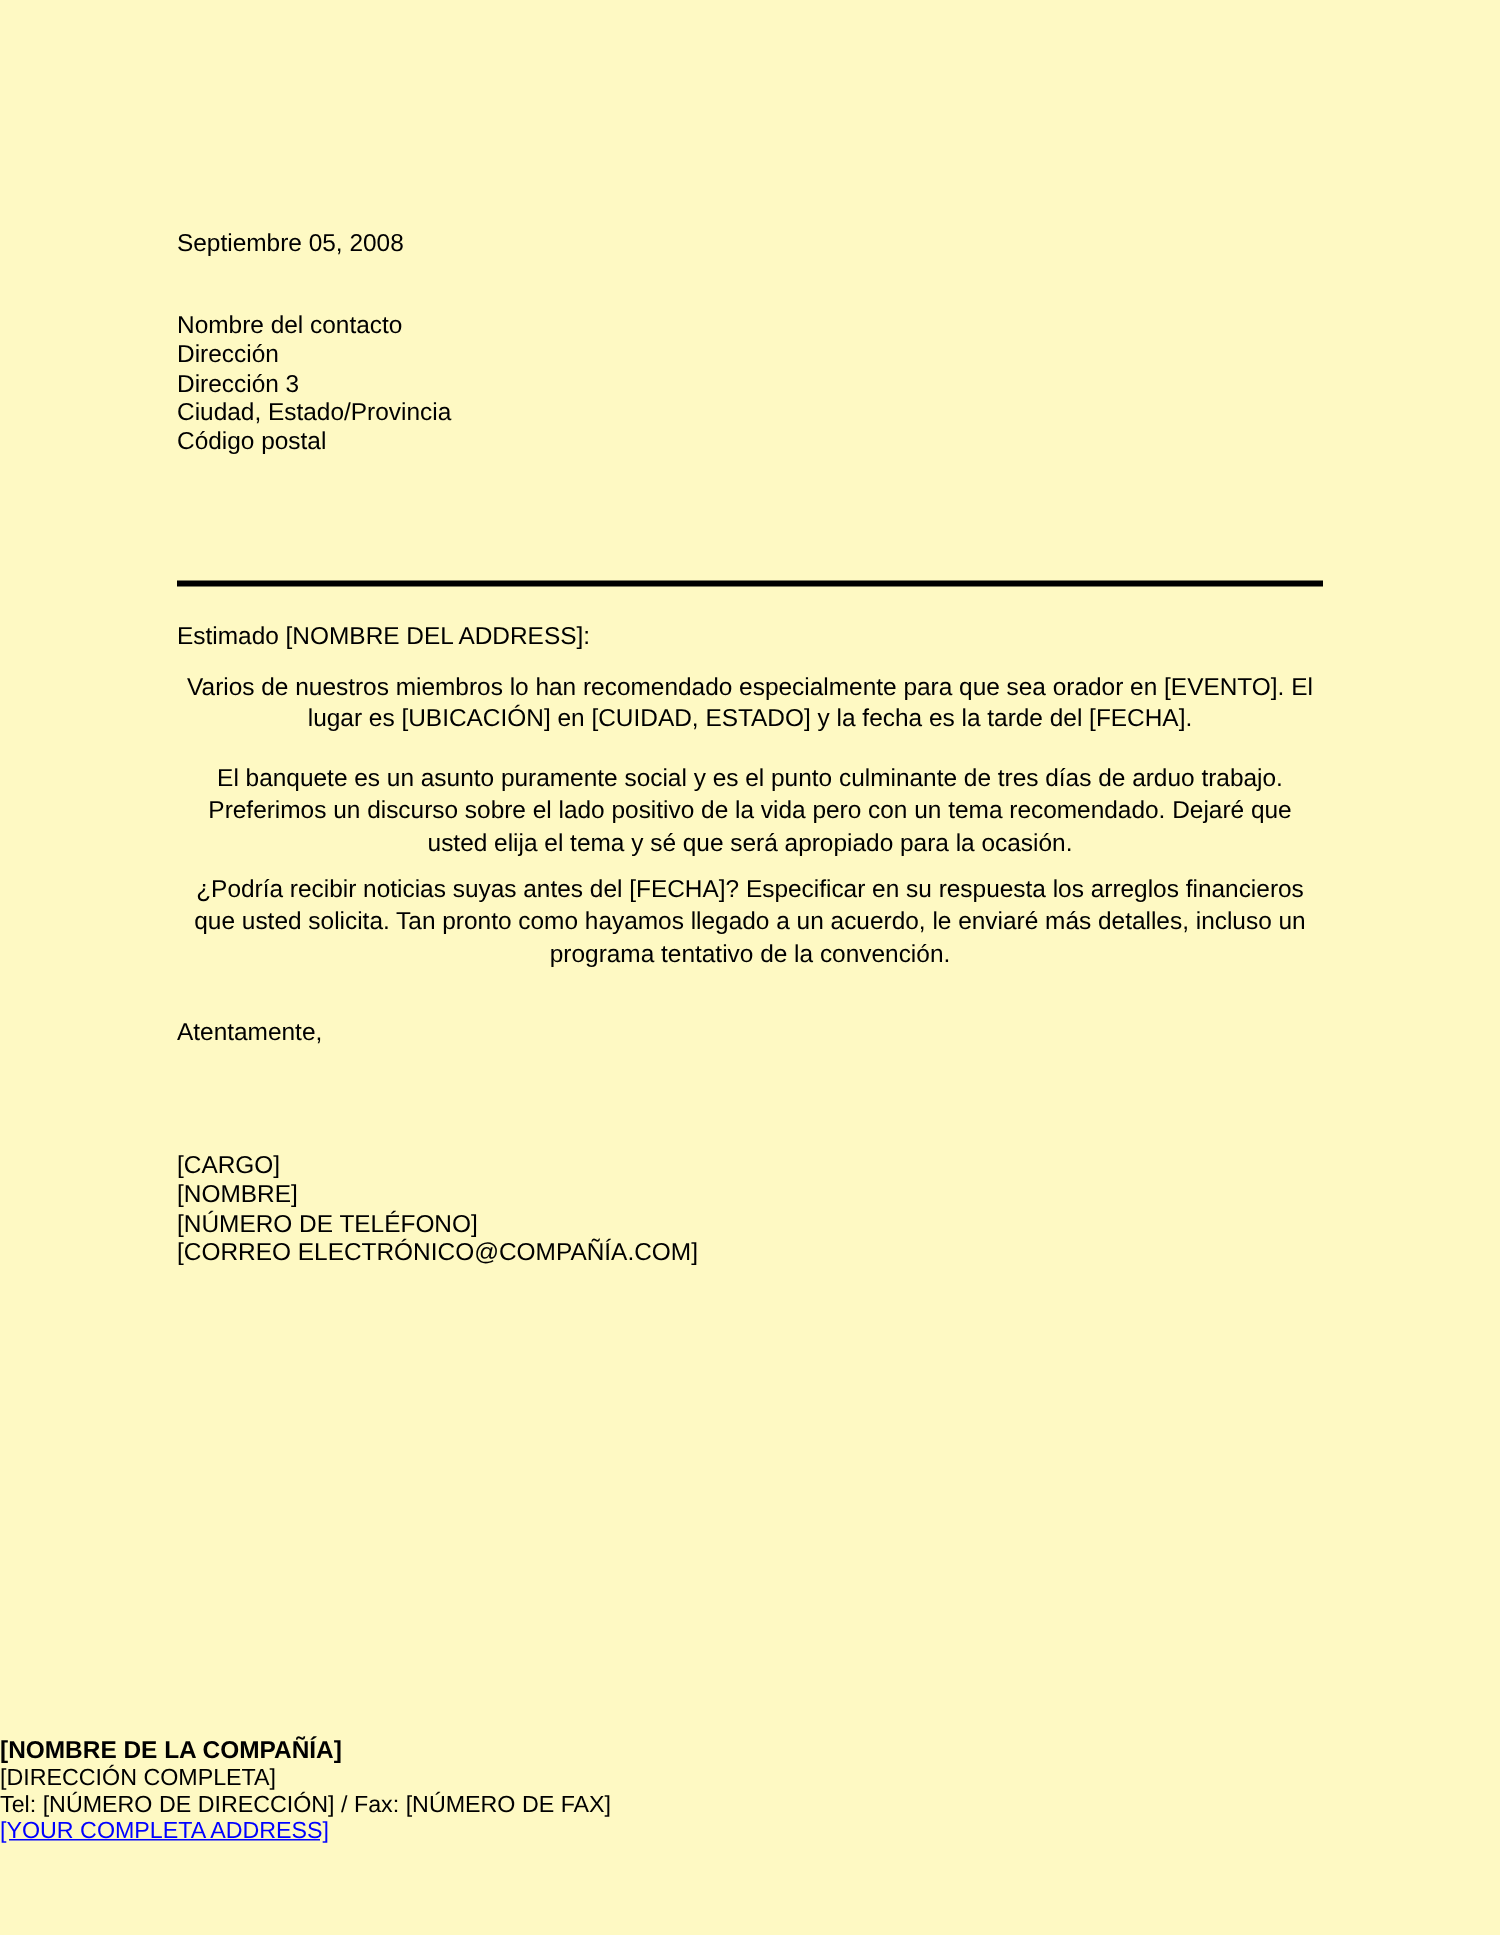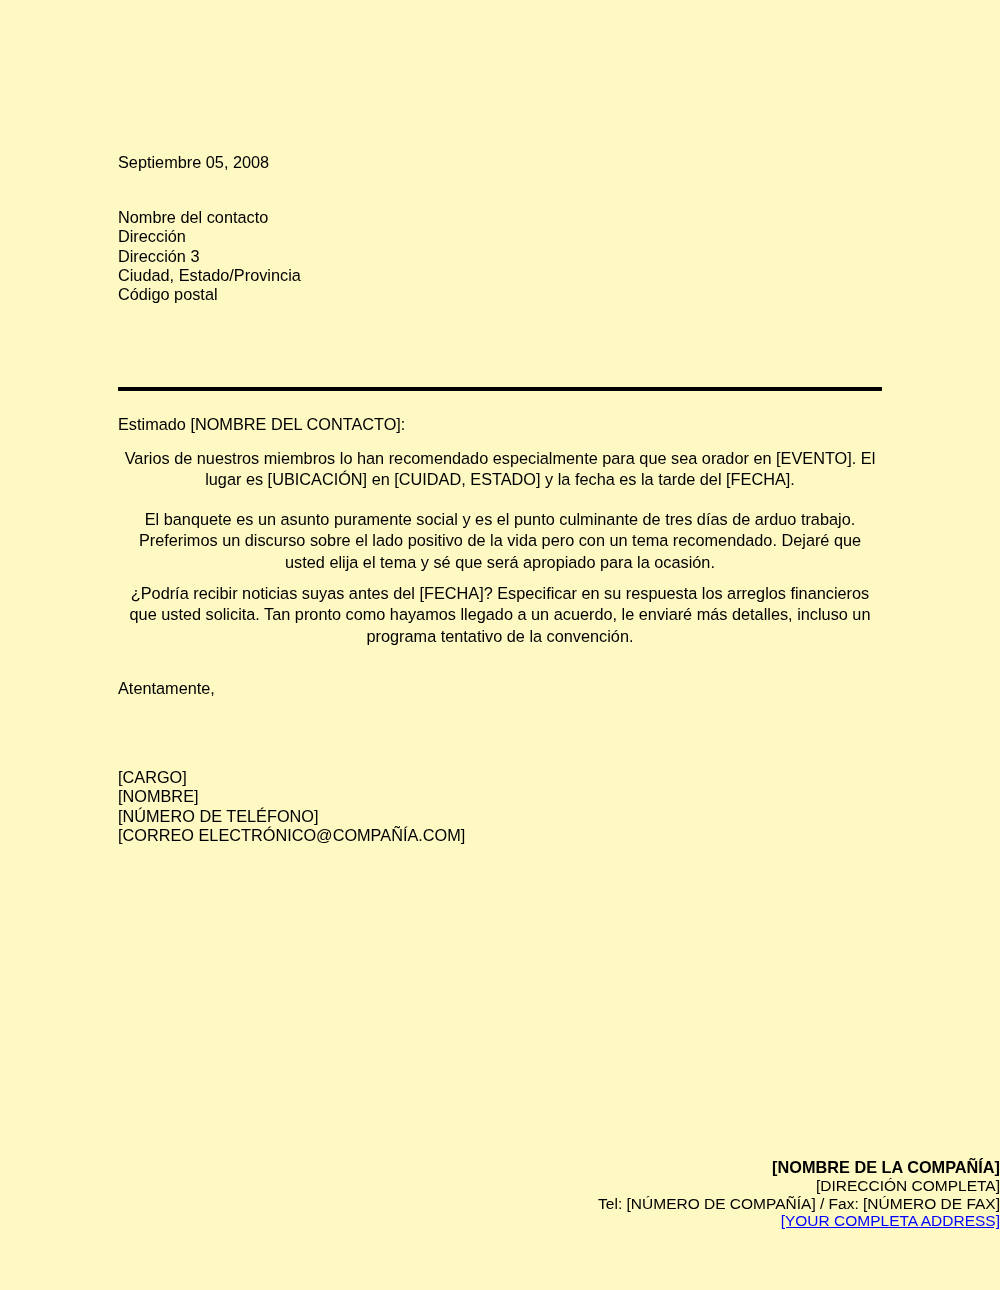--- a/index.html
+++ b/index.html
@@ -25,21 +25,21 @@
   .para-2         { top: 509px; }
   .para-3         { top: 583px; }
   .body-para      { line-height: 21.3px; text-align: center; }
   .closing        { top: 678px; line-height: 21.3px; }
   .signature      { top: 768px; line-height: 19.3px; }
 
   .footer {
     position: absolute;
     left: 0; right: 0;
     top: 1159px;
-    text-align: right;
+    text-align: left;
     line-height: 17.8px;
     font-size: 15.5px;
   }
   .footer-company { font-weight: bold; font-size: 16.3px; }
   .footer-website a {
     color: #0000ff;
     text-decoration: underline;
     cursor: pointer;
   }
 </style>
@@ -54,39 +54,39 @@
     <div>Nombre del contacto</div>
     <div>Dirección</div>
     <div>Dirección 3</div>
     <div>Ciudad, Estado/Provincia</div>
     <div>Código postal</div>
   </div>
 
 
   <div class="abs subject-rule"></div>
 
-  <div class="abs greeting">Estimado [NOMBRE DEL CONTACTO]:</div>
+  <div class="abs greeting">Estimado [NOMBRE DEL ADDRESS]:</div>
 
   <div class="abs body-para para-1">Varios de nuestros miembros lo han recomendado especialmente para que sea orador en [EVENTO]. El lugar es [UBICACIÓN] en [CUIDAD, ESTADO] y la fecha es la tarde del [FECHA].</div>
 
   <div class="abs body-para para-2">El banquete es un asunto puramente social y es el punto culminante de tres días de arduo trabajo. Preferimos un discurso sobre el lado positivo de la vida pero con un tema recomendado. Dejaré que usted elija el tema y sé que será apropiado para la ocasión.</div>
 
   <div class="abs body-para para-3">¿Podría recibir noticias suyas antes del [FECHA]? Especificar en su respuesta los arreglos financieros que usted solicita. Tan pronto como hayamos llegado a un acuerdo, le enviaré más detalles, incluso un programa tentativo de la convención.</div>
 
   <div class="abs closing">Atentamente,</div>
 
   <div class="abs signature">
     <div>[CARGO]</div>
     <div>[NOMBRE]</div>
     <div>[NÚMERO DE TELÉFONO]</div>
     <div>[CORREO ELECTRÓNICO@COMPAÑÍA.COM]</div>
   </div>
 
   <div class="footer">
     <div class="footer-company">[NOMBRE DE LA COMPAÑÍA]</div>
     <div class="footer-address">[DIRECCIÓN COMPLETA]</div>
-    <div class="footer-phone-fax">Tel: [NÚMERO DE COMPAÑÍA] / Fax: [NÚMERO DE FAX]</div>
+    <div class="footer-phone-fax">Tel: [NÚMERO DE DIRECCIÓN] / Fax: [NÚMERO DE FAX]</div>
     <div class="footer-website">
       <a>[YOUR COMPLETA ADDRESS]</a>
     </div>
   </div>
 
 </div>
 
 </body></html>

